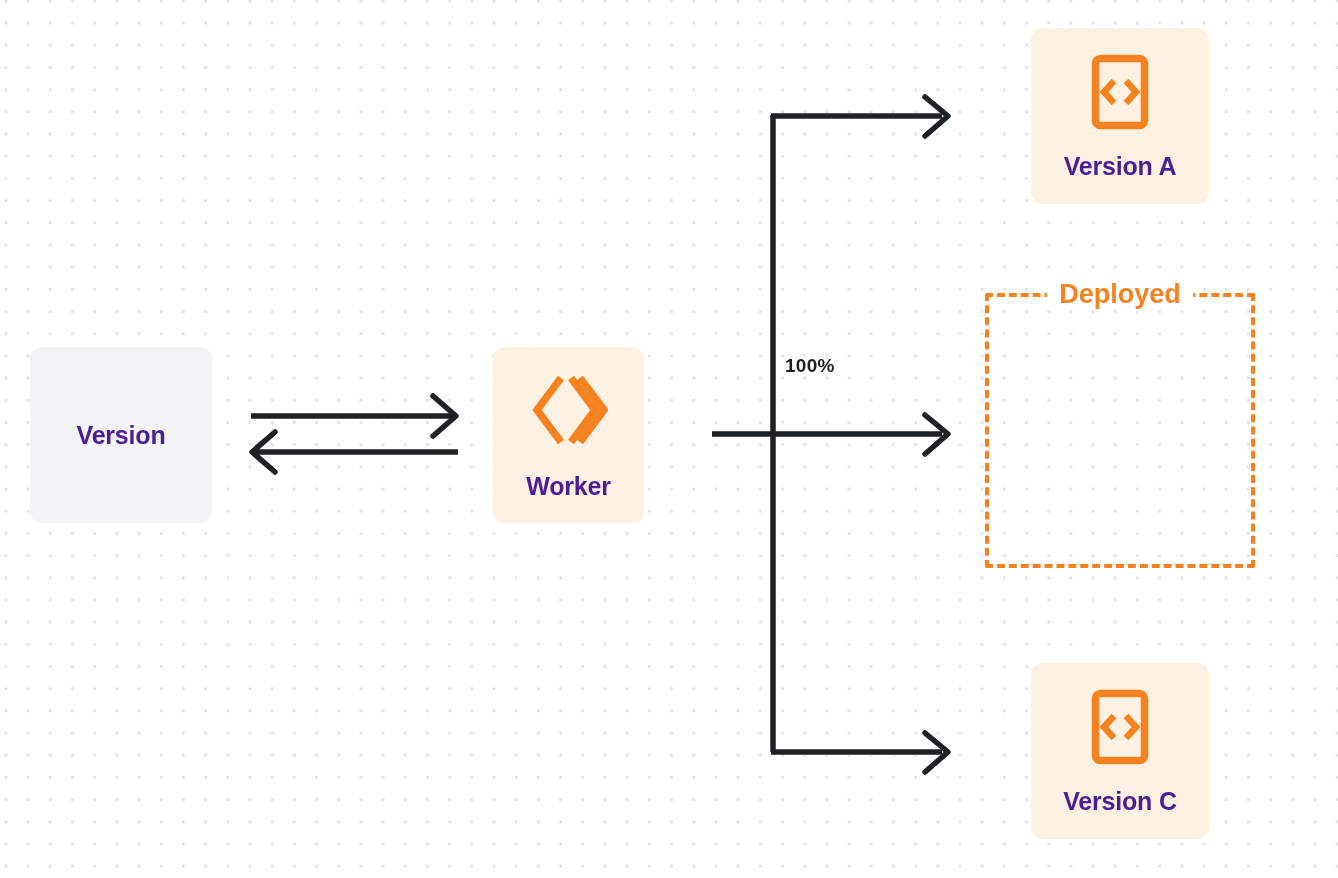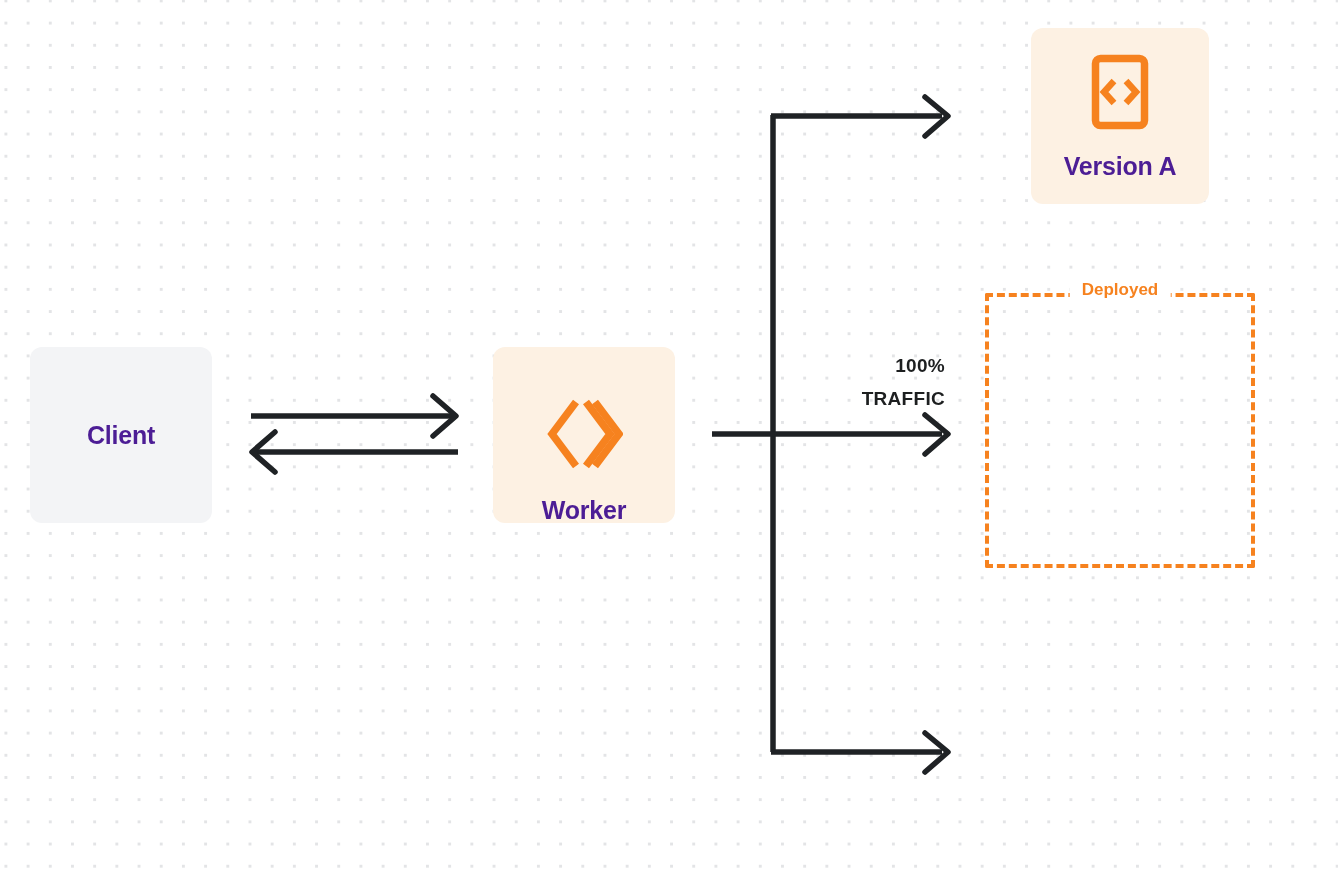--- a/index.html
+++ b/index.html
@@ -49,24 +49,23 @@
     top: 347px;
     width: 182px;
     height: 176px;
     background: #f3f4f6;
   }
 
   
   #worker-node {
     left: 493px;
     top: 347px;
-    width: 182px;
+    width: 151px;
     height: 176px;
     background: #fdf1e3;
-    justify-content: flex-end;
   }
   #worker-node .worker-logo {
     margin-bottom: 22px;
   }
   #worker-node .node-label {
     margin-top: 0;
   }
 
   
   .version-node {
@@ -94,34 +93,34 @@
     border-radius: 2px;
     box-sizing: border-box;
   }
   #deployed-label {
     position: absolute;
     left: 50%;
     top: -16px;
     transform: translateX(-50%);
     background: #ffffff;
     padding: 0 12px;
-    font-size: 17px;
+    font-size: 27px;
     font-weight: bold;
     color: #f6821f;
     line-height: 1;
     white-space: nowrap;
   }
 
   
   #traffic-label {
     position: absolute;
     left: 785px;
     top: 350px;
     width: 160px;
-    text-align: right;
+    text-align: left;
     font-size: 19px;
     font-weight: bold;
     color: #1d1f20;
     line-height: 1.72;
     letter-spacing: 0.3px;
   }
 
   
   #connectors {
     position: absolute;
@@ -154,25 +153,24 @@
       <line x1="712" y1="434" x2="942" y2="434"></line>
       <polyline points="925,415 948,434 925,454" stroke-linecap="round" stroke-linejoin="round"></polyline>
 
       <line x1="771" y1="752" x2="942" y2="752"></line>
       <polyline points="925,733 948,752 925,772" stroke-linecap="round" stroke-linejoin="round"></polyline>
     </g>
   </svg>
 
   <div id="traffic-label">
     <div>100%</div>
-    <div>TRAFFIC</div>
   </div>
 
   <div class="node" id="client-node">
-    <span class="node-label">Client</span>
+    <span class="node-label">Version</span>
   </div>
 
   <div class="node" id="worker-node">
     <span class="worker-logo">
       <svg width="78" height="76" viewBox="0 0 78 76" xmlns="http://www.w3.org/2000/svg">
         <g fill="none" stroke="#F6821F" stroke-width="7.5" stroke-linejoin="miter" stroke-linecap="butt">
           <polyline points="31,6 7,38 31,70"></polyline>
           <polyline points="41,6 65,38 41,70"></polyline>
           <polyline points="55,6 72,38 55,70" opacity="0"></polyline>
         </g>
@@ -193,14 +191,24 @@
       <svg width="58" height="76" viewBox="0 0 58 76" xmlns="http://www.w3.org/2000/svg">
         <rect x="4.5" y="4.5" width="49" height="67" rx="5" ry="5" fill="none" stroke="#F6821F" stroke-width="7.5"></rect>
         <polyline points="23,27 13,38 23,49" fill="none" stroke="#F6821F" stroke-width="6.5" stroke-linejoin="miter" stroke-linecap="butt"></polyline>
         <polyline points="35,27 45,38 35,49" fill="none" stroke="#F6821F" stroke-width="6.5" stroke-linejoin="miter" stroke-linecap="butt"></polyline>
       </svg>
     </span>
     <span class="node-label">Version A</span>
   </div>
 
 
+  <div class="node version-node" id="version-c-node">
+    <span class="code-icon">
+      <svg width="58" height="76" viewBox="0 0 58 76" xmlns="http://www.w3.org/2000/svg">
+        <rect x="4.5" y="4.5" width="49" height="67" rx="5" ry="5" fill="none" stroke="#F6821F" stroke-width="7.5"></rect>
+        <polyline points="23,27 13,38 23,49" fill="none" stroke="#F6821F" stroke-width="6.5" stroke-linejoin="miter" stroke-linecap="butt"></polyline>
+        <polyline points="35,27 45,38 35,49" fill="none" stroke="#F6821F" stroke-width="6.5" stroke-linejoin="miter" stroke-linecap="butt"></polyline>
+      </svg>
+    </span>
+    <span class="node-label">Version C</span>
+  </div>
 
 </div>
 
 </body></html>

